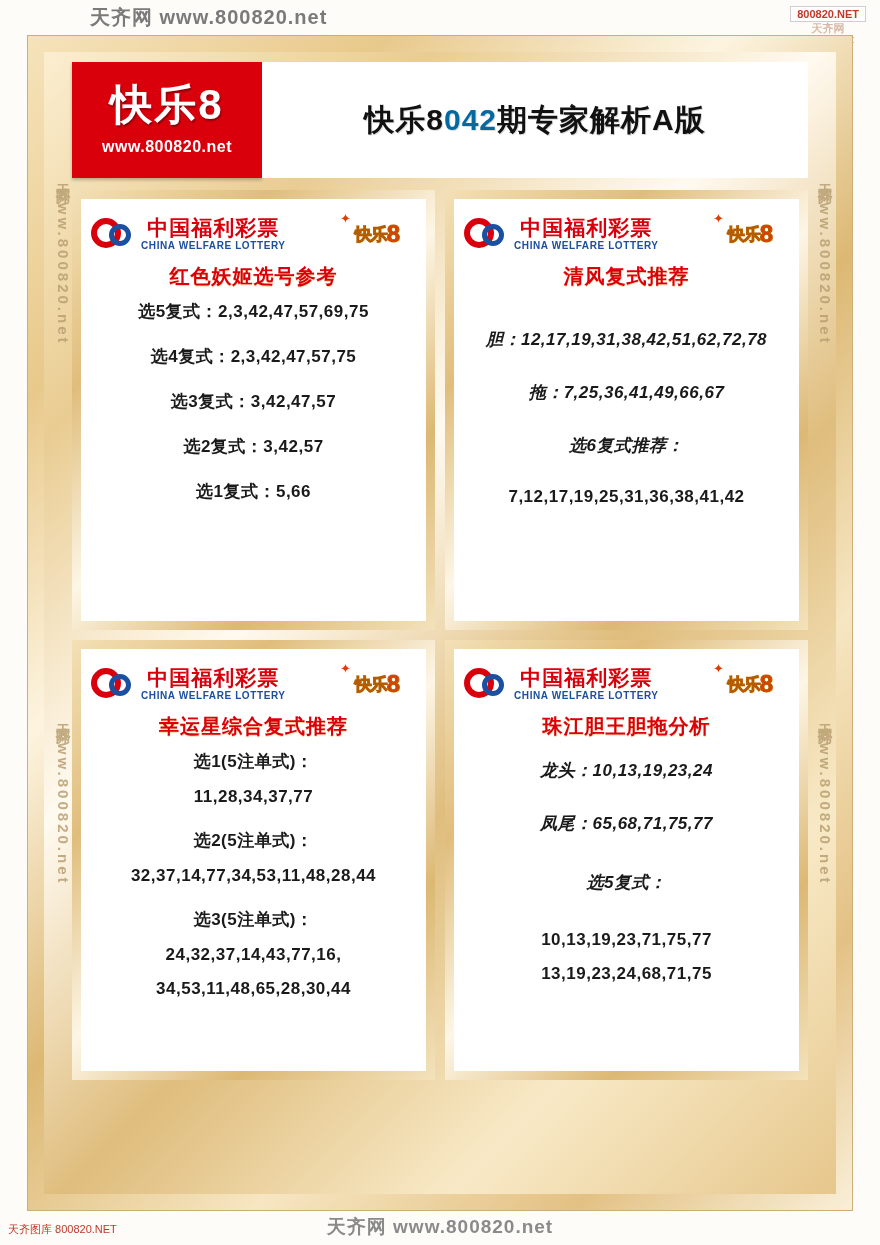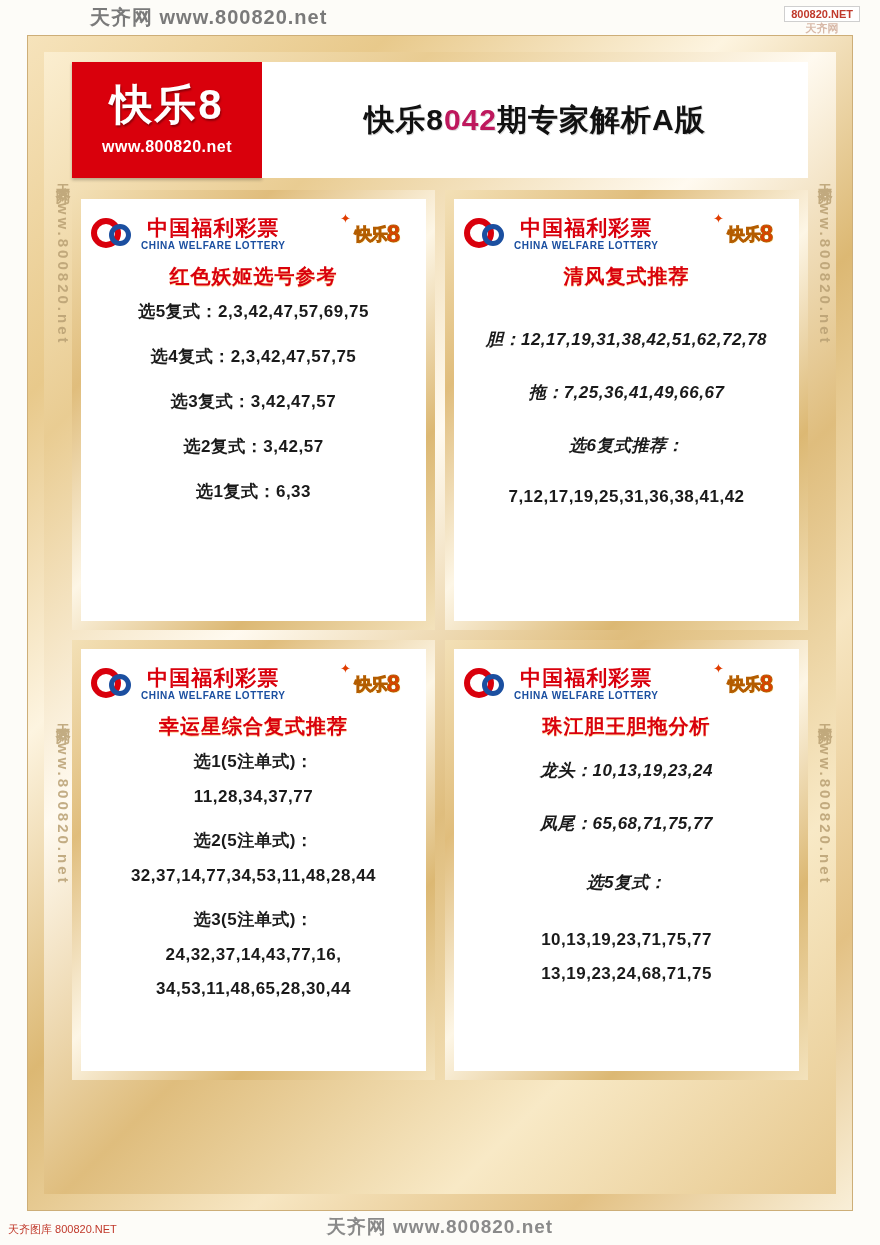--- a/index.html
+++ b/index.html
@@ -14,21 +14,21 @@
   .top-bar{
     height:34px;
     display:flex;align-items:center;
     padding-left:90px;
     box-sizing:border-box;
   }
   .top-bar .wm{
     font-size:20px;color:#7a7a7a;letter-spacing:1px;font-weight:bold;
   }
   .corner-badge{
-    position:absolute;top:4px;right:20px;
+    position:absolute;top:4px;right:14px;
     text-align:center;
     line-height:1.1;
   }
   .corner-badge .b1{
     background:#ffffff;border:1px solid #cfcfcf;
     color:#c0392b;font-size:11px;font-weight:bold;
     padding:1px 6px;display:inline-block;
   }
   .corner-badge .b2{
     color:#d8b9a8;font-size:11px;font-weight:bold;display:block;
@@ -94,21 +94,21 @@
   }
   .title-box{
     flex:1;height:116px;background:#ffffff;
     display:flex;align-items:center;justify-content:center;
   }
   .title-text{
     font-size:30px;font-weight:bold;letter-spacing:1px;
     color:#111;
     text-shadow:1px 1px 0 #ddd;
   }
-  .title-text .red{color:#be185d;text-align:right;}
+  .title-text .red{color:#0369a1;text-align:right;}
 
   
   .grid{
     display:grid;
     grid-template-columns:1fr 1fr;
     grid-template-rows:1fr 1fr;
     gap:10px;
     margin:0 18px;
     height:890px;
   }
@@ -259,21 +259,21 @@
               <span class="star">✦</span>
               <span class="kl8-text">快乐</span>
               <span class="kl8-text eight">8</span>
             </div>
           </div>
           <div class="card-title">红色妖姬选号参考</div>
           <div class="line">选5复式：2,3,42,47,57,69,75</div>
           <div class="line">选4复式：2,3,42,47,57,75</div>
           <div class="line">选3复式：3,42,47,57</div>
           <div class="line">选2复式：3,42,57</div>
-          <div class="line">选1复式：6,33</div>
+          <div class="line">选1复式：5,66</div>
         </div>
       </div>
 
       <div class="card">
         <div class="card-inner">
           <div class="brand">
             <div class="brand-left">
               <div class="cwl-mark">
                 <div class="c1"></div>
                   <div class="c2"></div>

